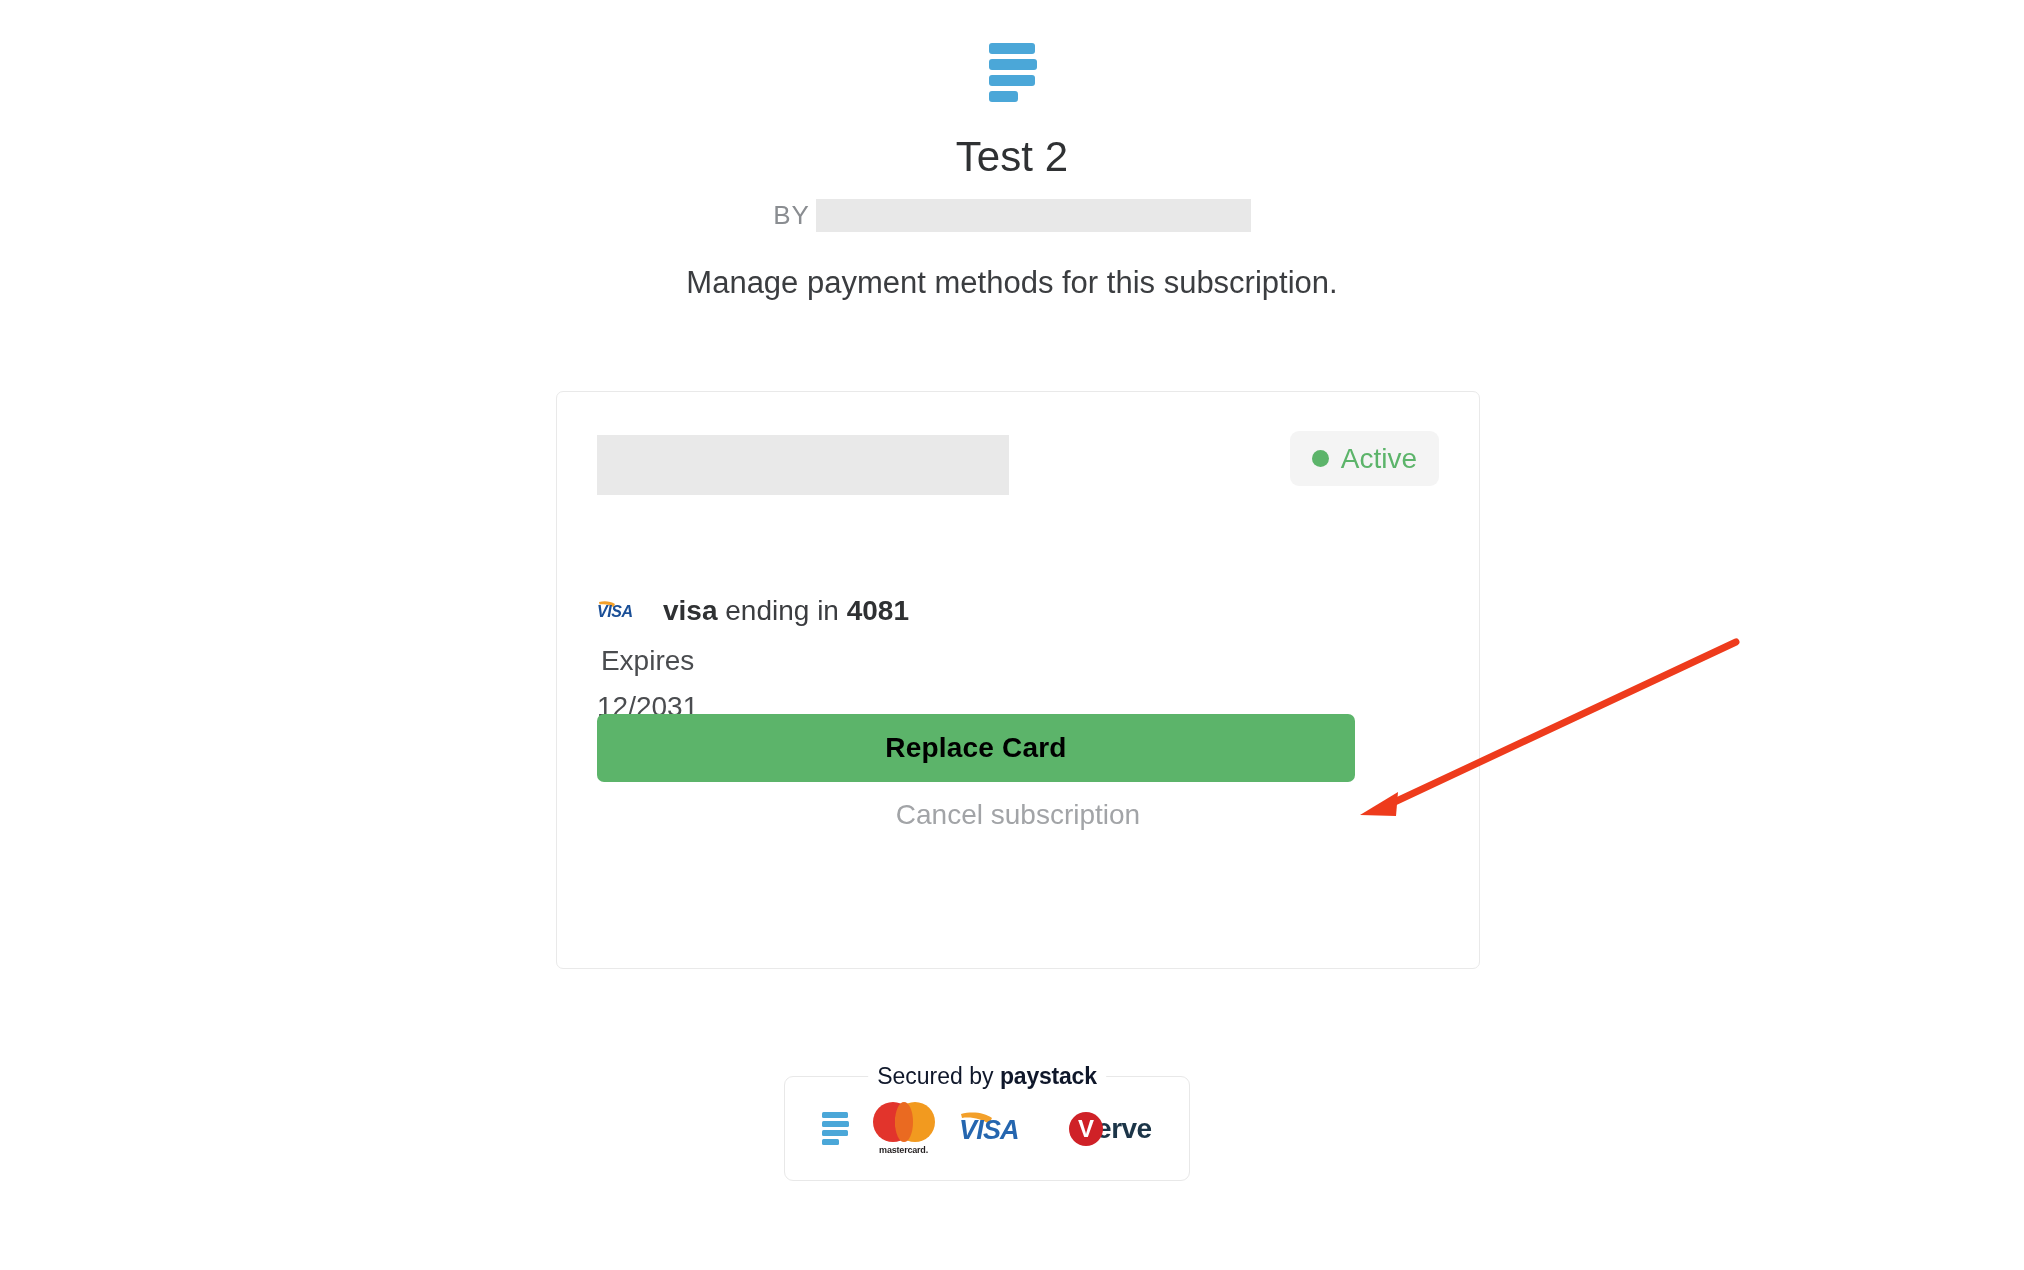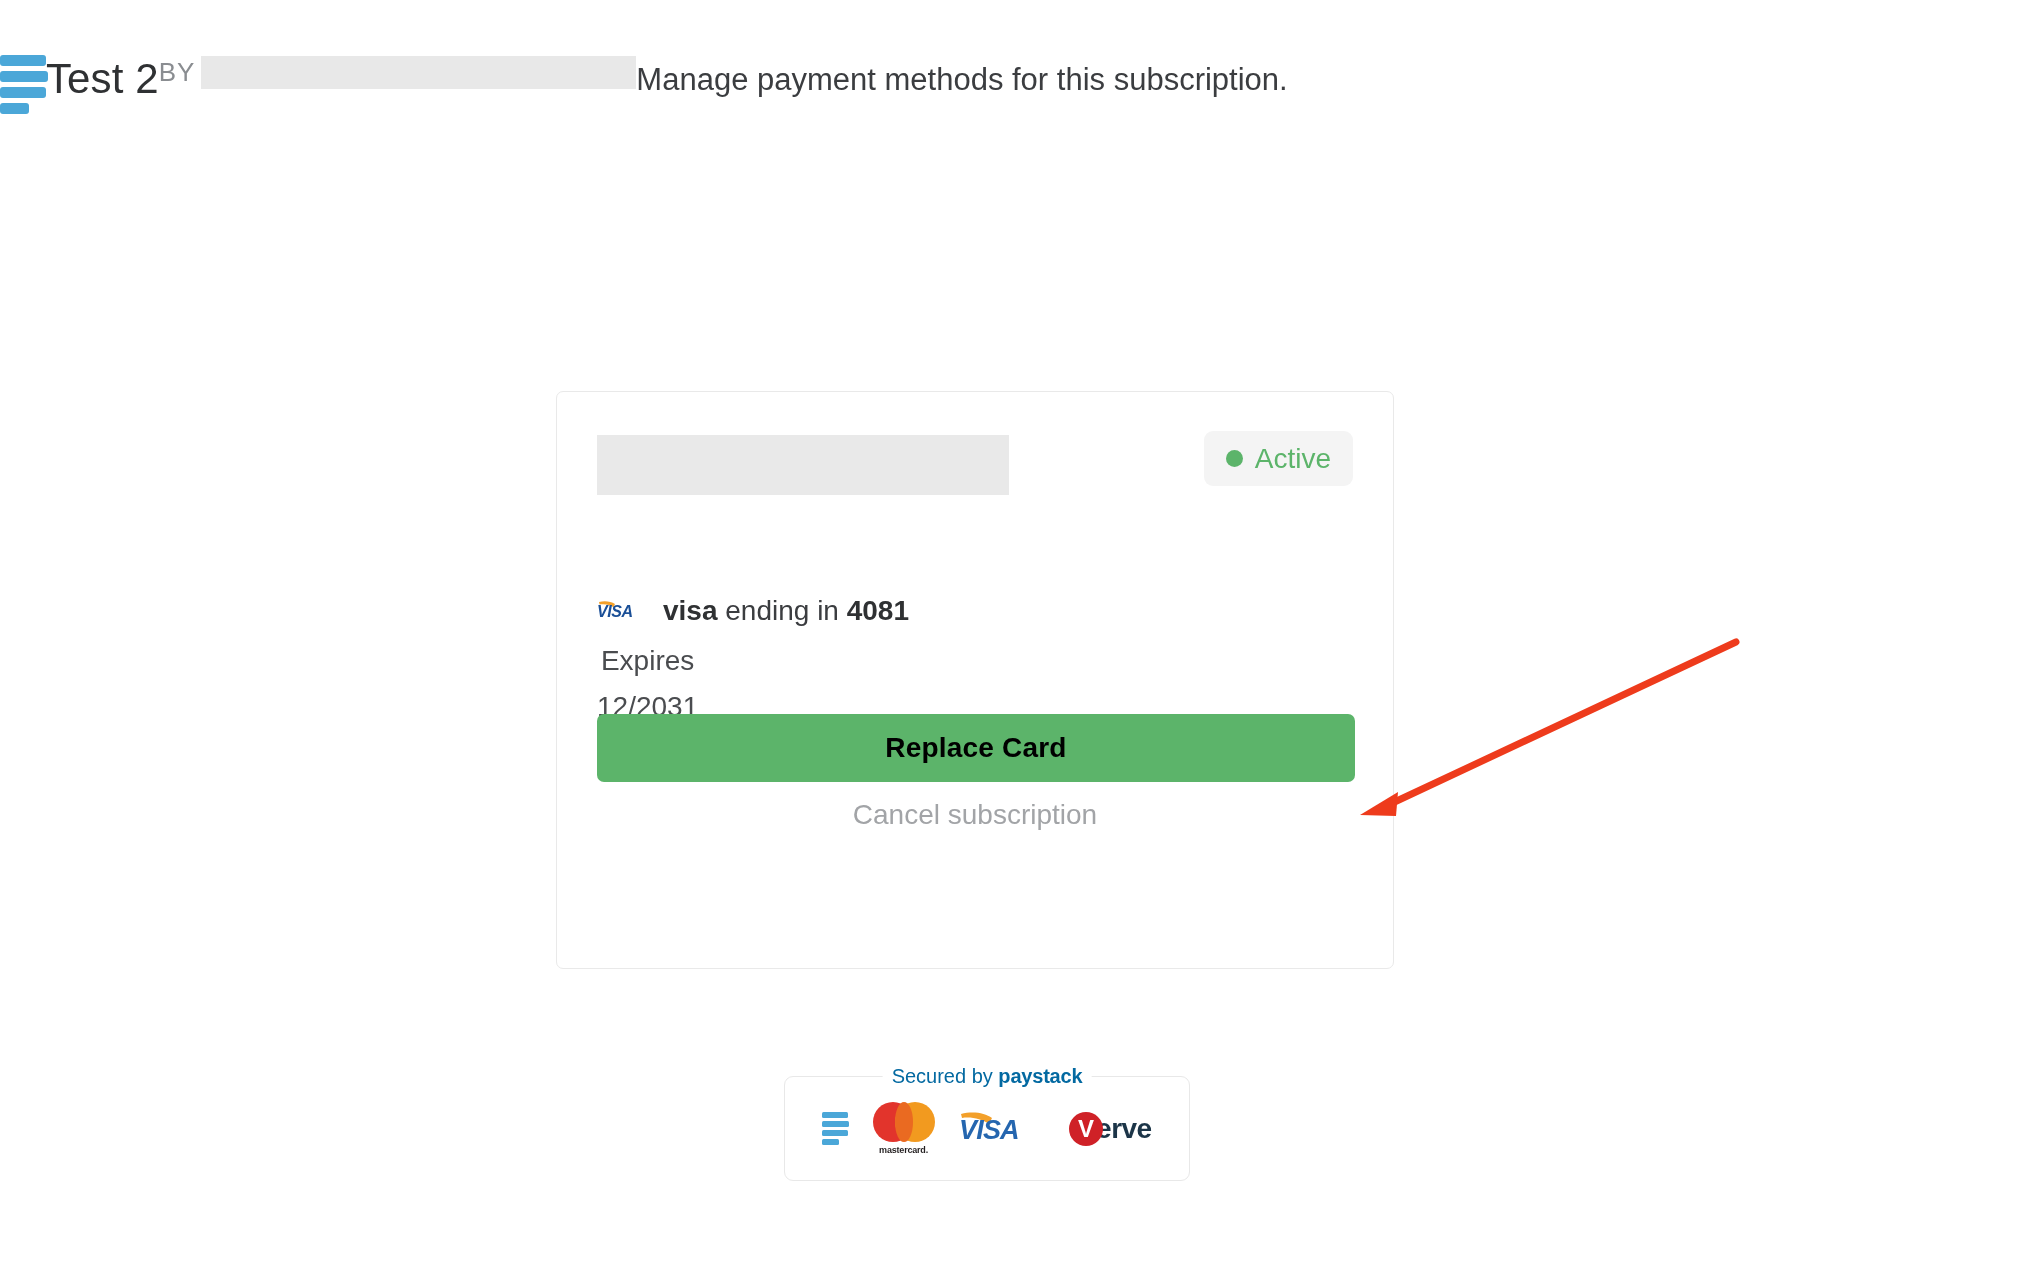--- a/index.html
+++ b/index.html
@@ -15,23 +15,23 @@
     position: relative;
     width: 2024px;
     height: 1270px;
     background: #ffffff;
     overflow: hidden;
   }
 
   
   .header {
     position: absolute;
-    top: 12px; left: 0; right: 0;
-    display: flex;
-    flex-direction: row;
+    top: 0; left: 0; right: 0;
+    display: flex;
+    flex-direction: column;
     align-items: center;
   }
   .brand-mark {
     margin-top: 43px;
     width: 46px;
     display: flex;
     flex-direction: column;
     gap: 5px;
   }
   .brand-mark i {
@@ -78,21 +78,21 @@
     font-size: 31px;
     color: #3b3d40;
     font-weight: 400;
   }
 
   
   .card {
     position: absolute;
     left: 556px;
     top: 391px;
-    width: 838px;
+    width: 924px;
     height: 578px;
     background: #ffffff;
     border: 1px solid #e9e9e9;
     border-radius: 7px;
   }
 
   .card-top {
     position: relative;
     height: 120px;
   }
@@ -201,22 +201,22 @@
     border-radius: 9px;
     background: #ffffff;
   }
   .footer-label {
     position: absolute;
     left: 50%;
     transform: translateX(-50%);
     top: 0;
     background: #ffffff;
     padding: 0 9px;
-    font-size: 20px;
-    color: #0369a1;
+    font-size: 23px;
+    color: #0f172a;
     white-space: nowrap;
     z-index: 2;
     line-height: 20px;
   }
   .footer-label b { font-weight: 700; letter-spacing: -0.2px; }
 
   .footer-logos {
     position: absolute;
     left: 0; right: 0;
     top: 10px;

